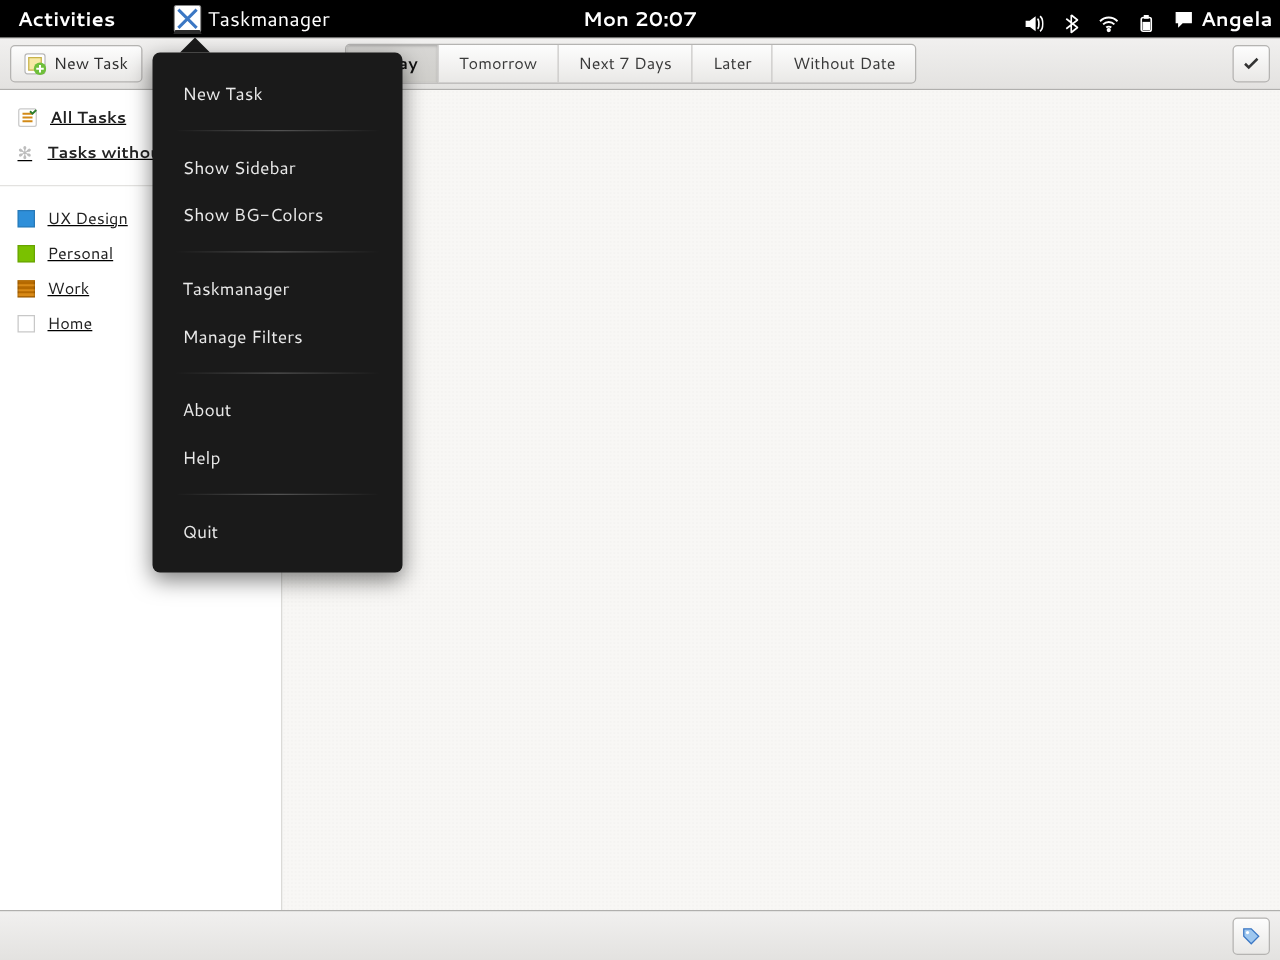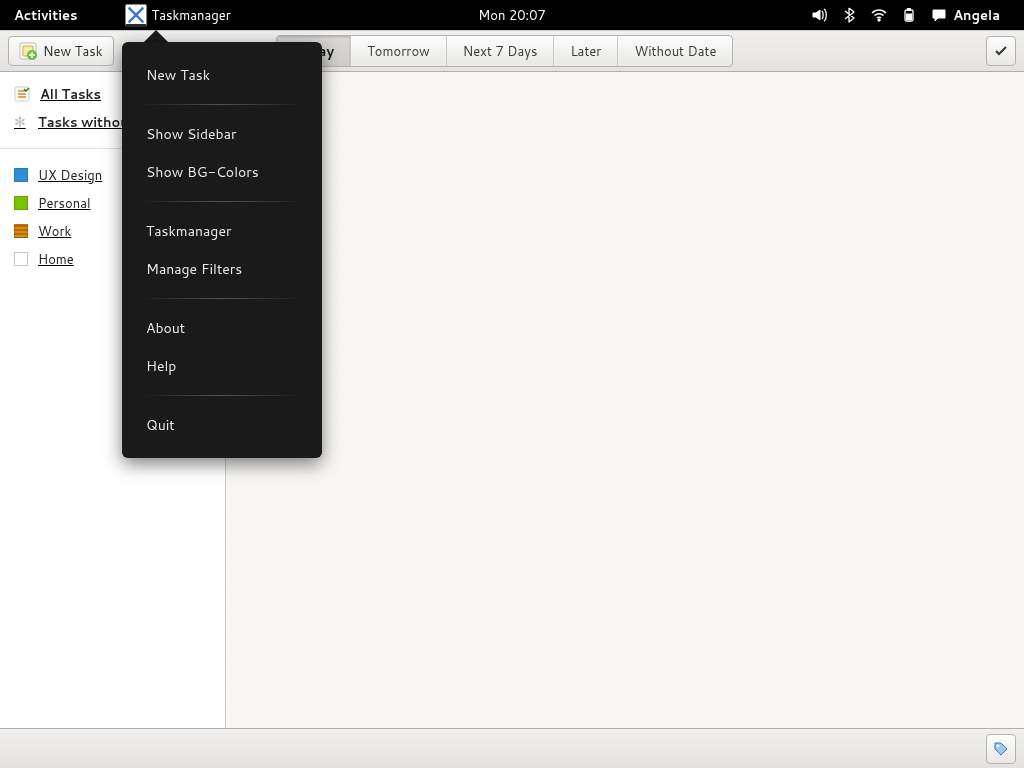--- a/index.html
+++ b/index.html
@@ -1,36 +1,36 @@
 <!DOCTYPE html>
 <html><head>
 <meta charset="utf-8">
 <style>
   * { box-sizing: border-box; margin: 0; padding: 0; font-family: "Cantarell", "DejaVu Sans", sans-serif; }
   html, body { width: 1024px; height: 768px; overflow: hidden; background: #fff; }
 
   
   .topbar {
     height: 30px; background: #000; color: #fff;
-    display: flex; align-items: center; font-size: 13px;
+    display: flex; align-items: center; font-size: 16px;
     position: relative;
   }
   .topbar .activities { padding: 0 14px; font-weight: bold; }
   .topbar .app-icon {
     width: 28px; height: 28px; margin-left: 30px;
     display: inline-flex; align-items: center; justify-content: center;
   }
   .topbar .app-icon svg { width: 26px; height: 26px; }
   .topbar .app-name { font-weight: normal; padding-left: 2px; padding-right: 14px; text-align: center; }
   .topbar .clock {
     position: absolute; left: 50%; transform: translateX(-50%);
-    font-weight: normal;
+    font-weight: bold;
   }
   .topbar .tray {
-    margin-left: auto; display: flex; align-items: center; gap: 14px; padding-right: 24px;
+    margin-left: auto; display: flex; align-items: flex-end; gap: 14px; padding-right: 6px;
   }
   .topbar .tray .ico { width: 16px; height: 16px; display:inline-flex; align-items:center; justify-content:center;}
   .topbar .tray .ico svg { width:16px; height:16px; fill:#fff; stroke:#fff; }
   .topbar .tray .user { display:flex; align-items:center; gap:6px; font-weight:bold;}
 
   
   .app-toolbar {
     height: 42px; background: linear-gradient(#f1f0ef,#e3e2e0);
     border-top: 1px solid #c6c5c3; border-bottom:1px solid #b0afad;
     display:flex; align-items:center; padding: 0 8px; gap: 12px;

